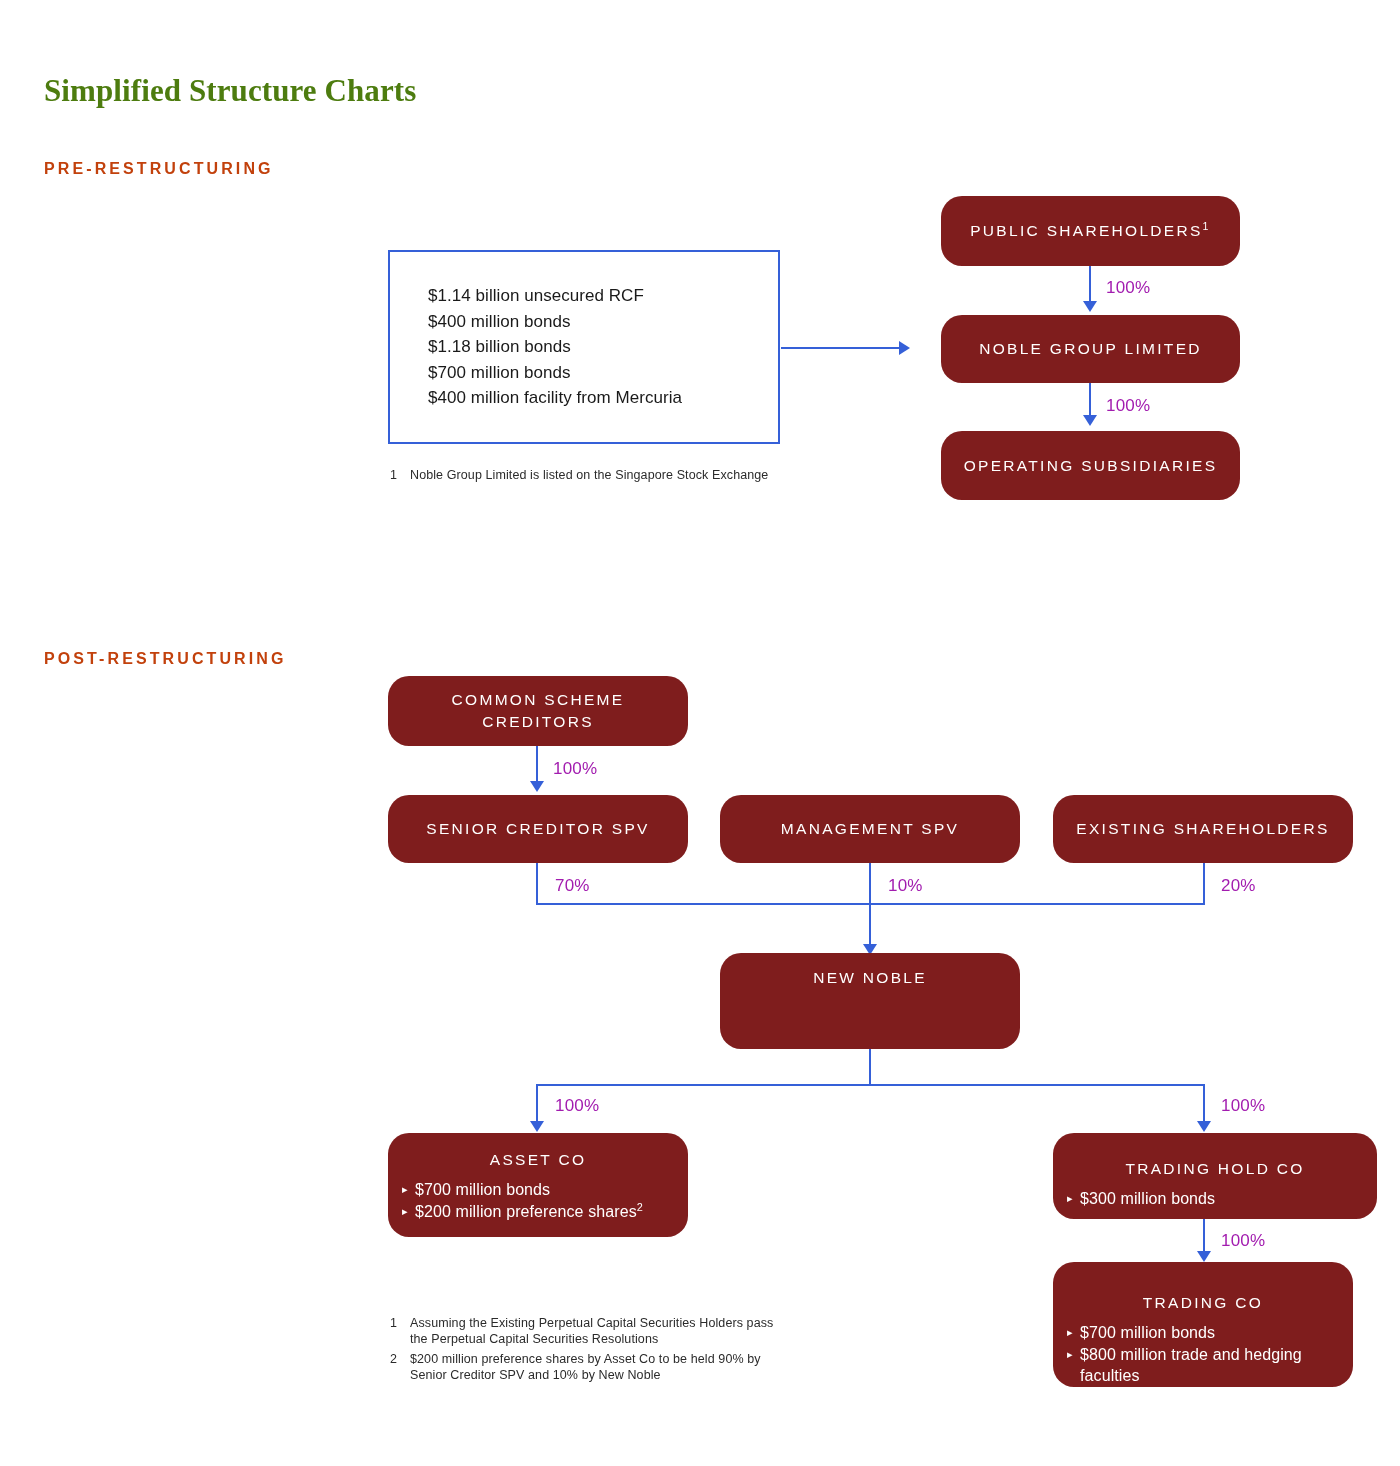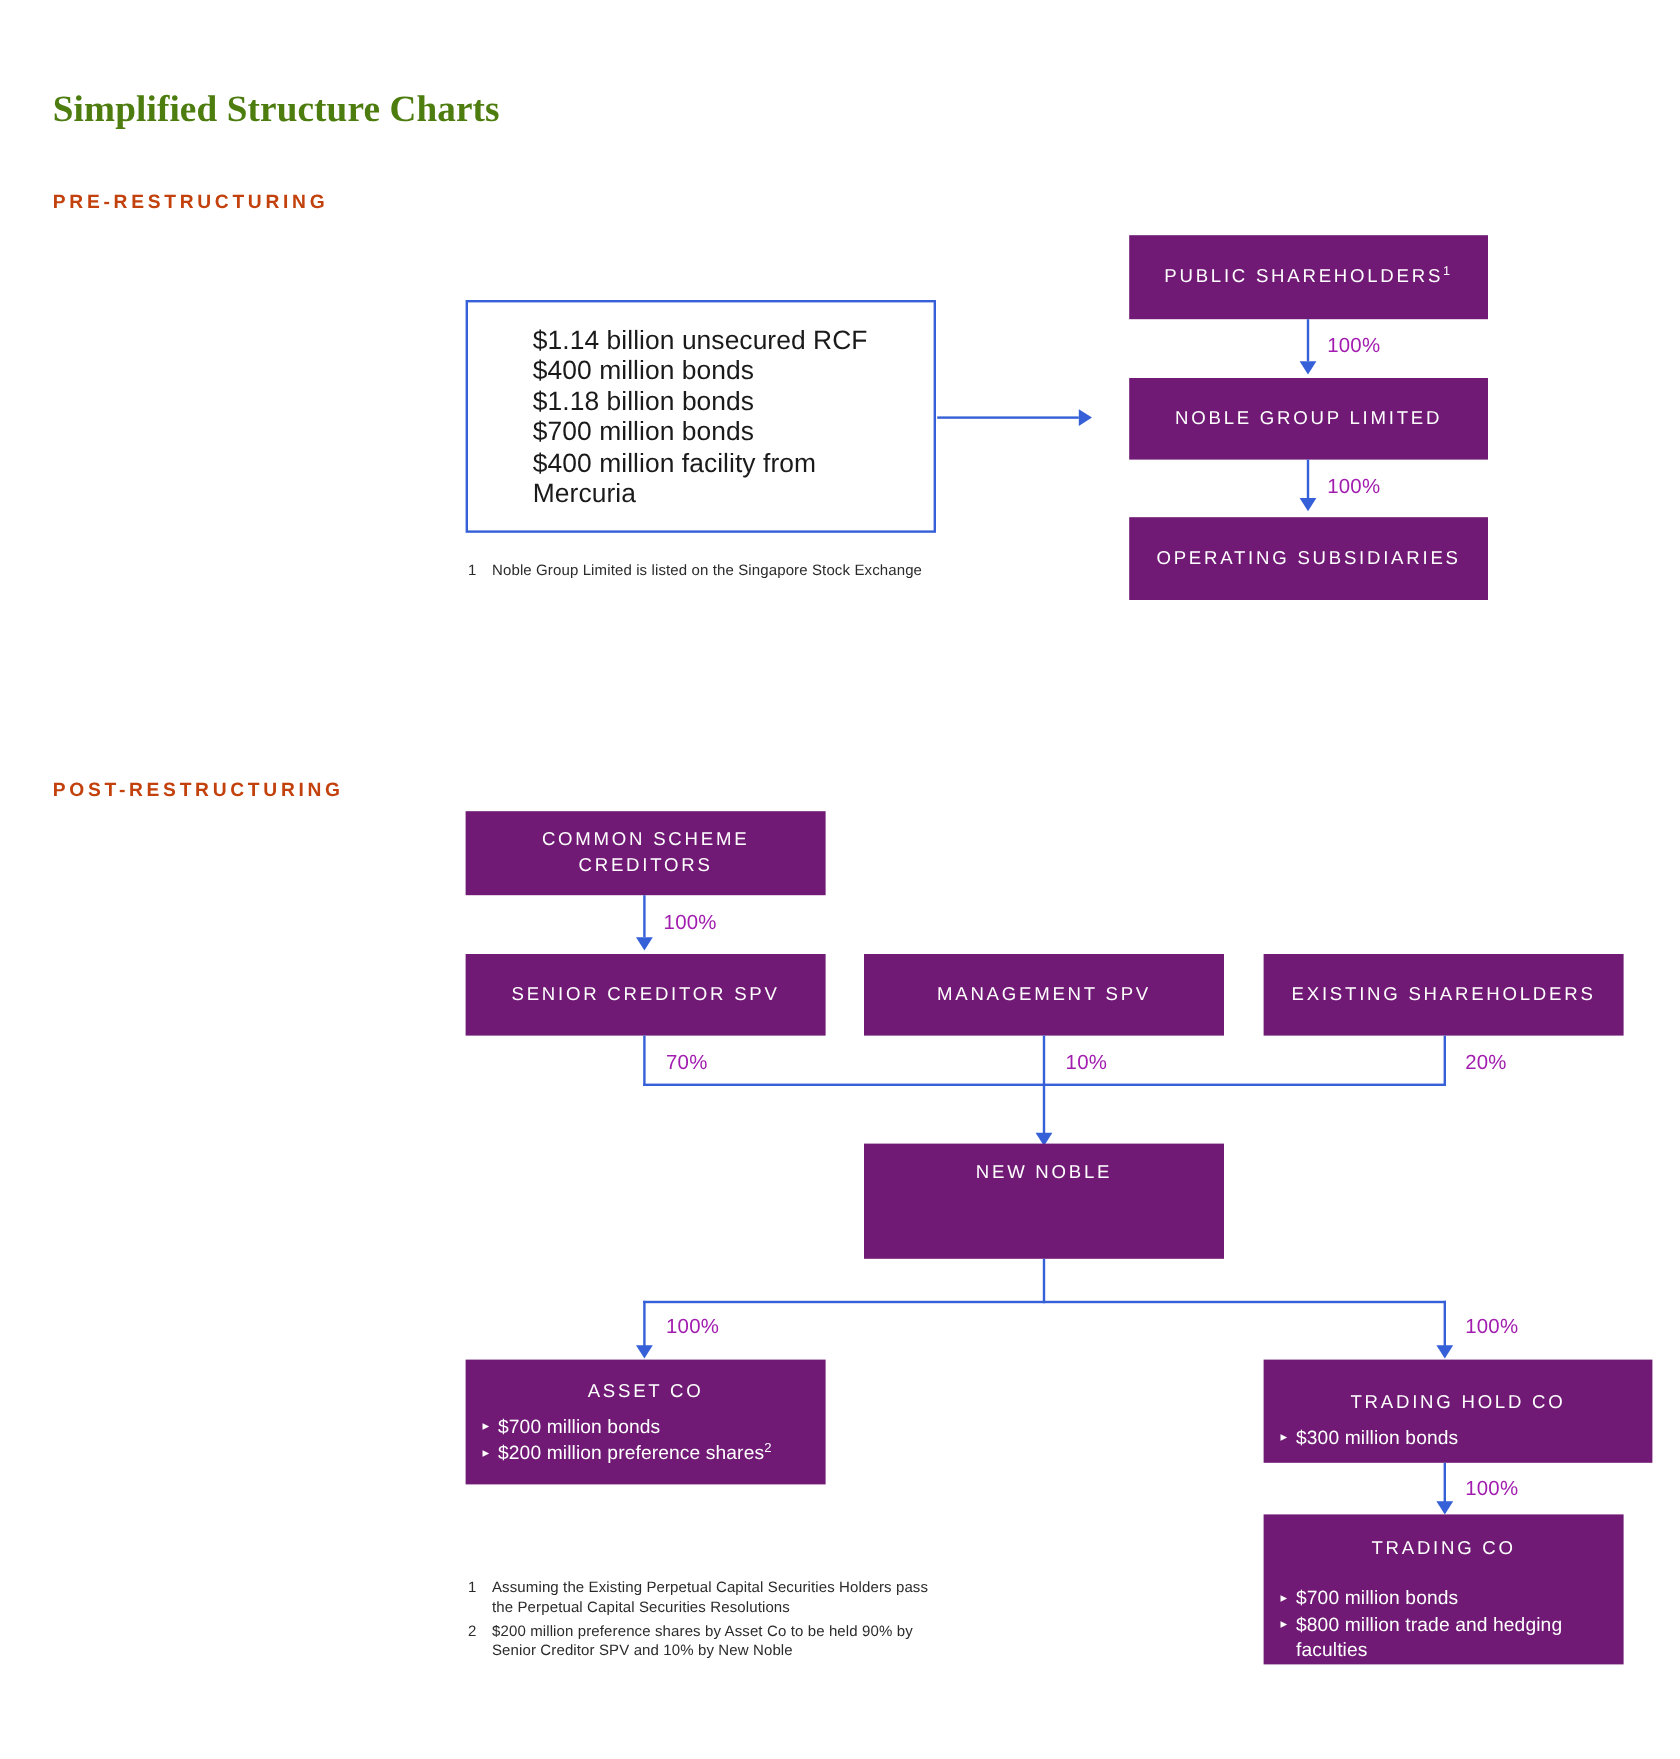--- a/index.html
+++ b/index.html
@@ -36,26 +36,27 @@
     letter-spacing: 3.1px;
     color: #c2410c;
     text-transform: uppercase;
     white-space: nowrap;
   }
   #pre-label  { left: 44px; top: 160px; }
   #post-label { left: 44px; top: 650px; }
 
   
   .node {
-    background: #701a75;
+    background: #7f1d1d;
     color: #ffffff;
     box-sizing: border-box;
     display: flex;
     flex-direction: column;
     justify-content: center;
+    border-radius: 21px;
   }
   .node-title {
     text-align: center;
     font-size: 15.5px;
     font-weight: 400;
     letter-spacing: 2.3px;
     line-height: 22px;
     color: #ffffff;
     text-transform: uppercase;
     white-space: pre-line;
@@ -117,23 +118,23 @@
     width: 392px;
     height: 194px;
     border: 2px solid #3560d8;
     box-sizing: border-box;
     background: #ffffff;
     display: flex;
     align-items: center;
   }
   #rcf-list {
     list-style: none;
-    margin: 16px;
+    margin: 0;
     padding: 0 0 0 38px;
-    font-size: 22px;
+    font-size: 17px;
     line-height: 25.5px;
     color: #1a1a1a;
     letter-spacing: 0.05px;
   }
 
   
   .footnote {
     display: flex;
     font-size: 12.5px;
     line-height: 16px;
@@ -249,21 +250,21 @@
   <div class="node-title">TRADING HOLD CO</div>
   <ul class="node-list">
     <li>$300 million bonds</li>
   </ul>
 </div>
 
 <div class="abs v-line" style="left:1203px; top:1219px; height:34px;"></div>
 <div class="abs arrow-down" style="left:1197px; top:1251px;"></div>
 <div class="abs pct" style="left:1221px; top:1231px;">100%</div>
 
-<div class="abs node" style="left:1053px; top:1262px; width:300px; height:125px; justify-content:space-between; padding-top:18px;">
+<div class="abs node" style="left:1053px; top:1262px; width:300px; height:125px; justify-content:flex-end; padding-top:18px;">
   <div class="node-title">TRADING CO</div>
   <ul class="node-list">
     <li>$700 million bonds</li>
     <li>$800 million trade and hedging faculties</li>
   </ul>
 </div>
 
 <div class="abs footnote" style="left:390px; top:1315px; width:390px;">
   <span class="fn-num">1</span>
   <span class="fn-text">Assuming the Existing Perpetual Capital Securities Holders pass the Perpetual Capital Securities Resolutions</span>

